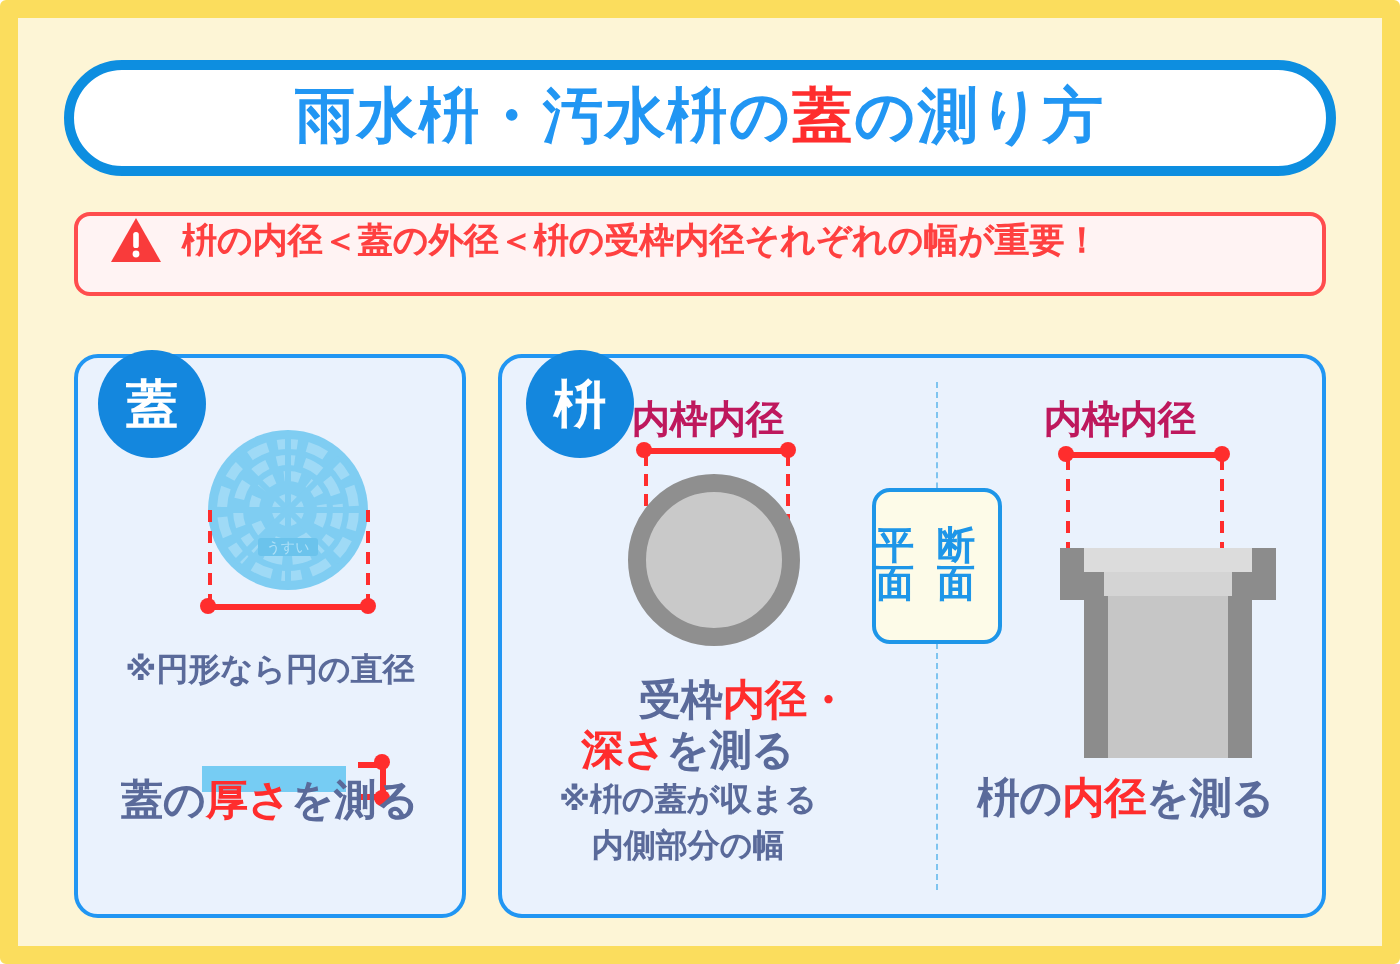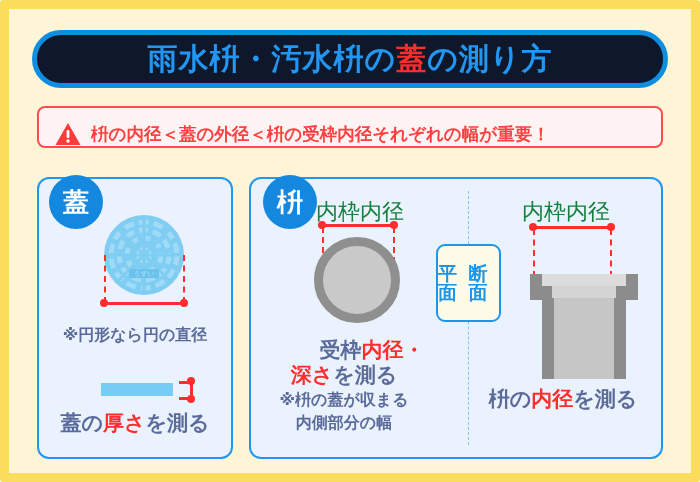--- a/index.html
+++ b/index.html
@@ -28,21 +28,21 @@
     background: #fdf5d6;
   }
 
   
   .title-pill {
     position: absolute;
     left: 23px;
     top: 21px;
     width: 636px;
     height: 58px;
-    background: #0f172a;
+    background: #ffffff;
     border: 5px solid #0d8ee0;
     border-radius: 29px;
     display: flex;
     align-items: center;
     justify-content: center;
   }
   .title-text {
     font-size: 30px;
     font-weight: bold;
     letter-spacing: 1px;
@@ -56,21 +56,21 @@
   .warn {
     position: absolute;
     left: 28px;
     top: 97px;
     width: 626px;
     height: 42px;
     background: #fff3f3;
     border: 2px solid #ff4d4d;
     border-radius: 8px;
     display: flex;
-    align-items: flex-end;
+    align-items: flex-start;
     padding-left: 16px;
   }
   .warn-icon {
     width: 26px; height: 24px;
     flex: 0 0 auto;
     margin-right: 10px;
   }
   .warn-text {
     font-size: 17.5px;
     font-weight: bold;
@@ -200,23 +200,23 @@
     color: #1e96e8;
     line-height: 1.02;
   }
 
   
   .xsec { position: absolute; left: 515px; top: 265px; width: 120px; height: 105px; }
 
   
   .dimlabel {
     position: absolute;
-    font-size: 22px;
-    font-weight: normal;
-    color: #15803d;
+    font-size: 19px;
+    font-weight: bold;
+    color: #be185d;
     white-space: nowrap;
   }
 </style>
 </head>
 <body>
 
 <div id="root">
   <div class="inner">
 
     <div class="title-pill">
@@ -267,21 +267,21 @@
 
     <div class="cap-line cap-sub" style="left:28px; top:316px; width:196px;">※円形なら円の直径</div>
 
     <div class="thick-bar"></div>
     <div class="thick-brk" style="left:170px; top:372px;  width:14px; height:3px;"></div>
     <div class="thick-brk" style="left:170px; top:388px;  width:14px; height:3px;"></div>
     <div class="thick-brk" style="left:181px; top:372px;  width:3px;  height:19px;"></div>
     <div class="dim-dot" style="left:178px; top:368px;"></div>
     <div class="dim-dot" style="left:178px; top:386px;"></div>
 
-    <div class="cap-line cap-main" style="left:28px; top:400px; width:196px;">
+    <div class="cap-line cap-main" style="left:28px; top:377px; width:196px;">
       <span>蓋の</span><span class="hl">厚さ</span><span>を測る</span>
     </div>
 
     <div class="panel" id="panel-masu"></div>
     <div class="badge" id="badge-masu">
       <span>枡</span>
     </div>
 
     <div class="dimlabel" style="left:307px; top:188px;">内枠内径</div>
 

